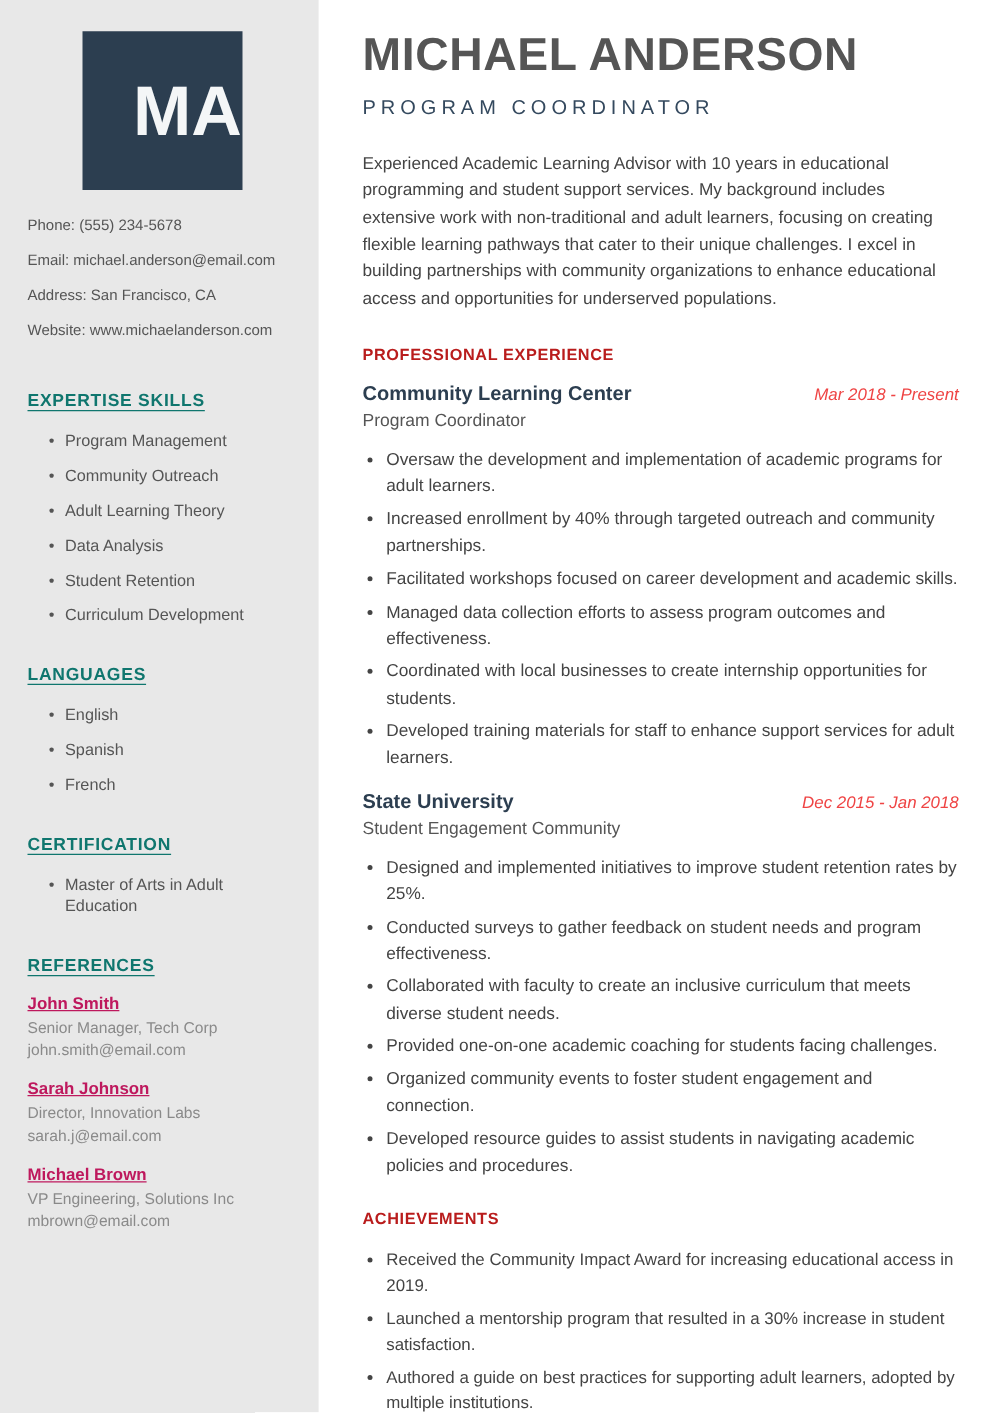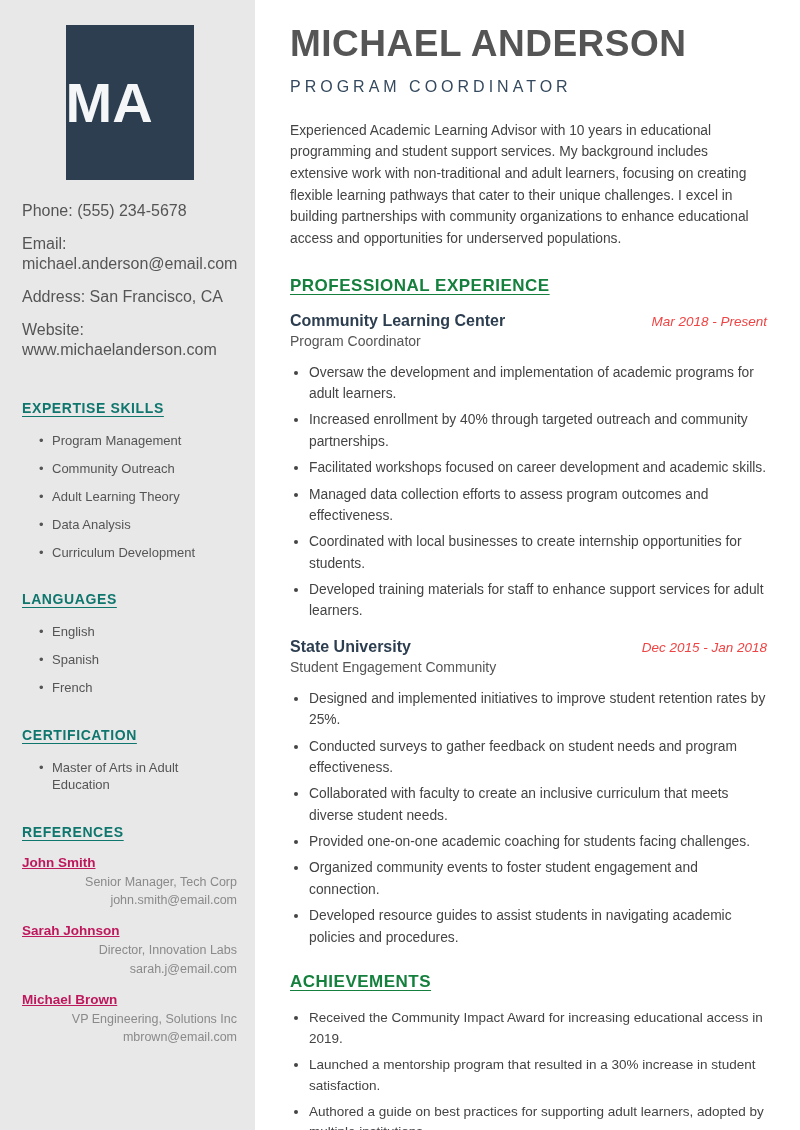--- a/index.html
+++ b/index.html
@@ -8,59 +8,59 @@
     width: 800px; height: 1130px; display: flex; background: #ffffff;
     overflow: hidden;
   }
 
   
   .sidebar {
     width: 255px; min-width: 255px; background: #e8e8e8;
     padding: 25px 18px 20px 22px;
   }
   .avatar {
-    width: 128px; height: 155px; background: #2c3e50;
-    color: #f4f6f7; display: flex; align-items: center; justify-content: flex-start;
+    width: 128px; height: 127px; background: #2c3e50;
+    color: #f4f6f7; display: flex; align-items: center; justify-content: flex-end;
     font-size: 56px; font-weight: bold; margin: 0 auto 21px auto;
   }
   .contact { margin-bottom: 40px; }
-  .contact-line { font-size: 16px; color: #555555; line-height: 1.25; margin-bottom: 13px; }
+  .contact-line { font-size: 12px; color: #555555; line-height: 1.25; margin-bottom: 13px; }
   .side-heading {
     font-size: 14px; font-weight: bold; color: #0f766e;
     text-decoration: underline; text-underline-offset: 3px;
     letter-spacing: 0.6px; margin: 0 0 15px 0;
   }
   .side-section { margin-bottom: 30px; }
   ul.side-list { list-style: none; margin: 17px; padding: 0; }
   ul.side-list li {
     font-size: 13px; color: #555555; line-height: 1.3;
     margin-bottom: 11px; padding-left: 13px; position: relative;
   }
   ul.side-list li::before {
     content: "\2022"; position: absolute; left: 0; top: 0; color: #555555;
   }
   .ref-entry { margin-bottom: 15px; }
   .ref-name { font-size: 13.5px; font-weight: bold; color: #be185d; margin-bottom: 4px; text-decoration: underline; }
-  .ref-role, .ref-email { font-size: 12.5px; color: #8a8a8a; line-height: 1.3; margin-bottom: 2px; text-align: right; }
+  .ref-role, .ref-email { font-size: 12.5px; color: #8a8a8a; line-height: 1.3; margin-bottom: 2px; }
 
   
   .content { flex: 1; padding: 24px 33px 0 35px; background: #ffffff; }
   .name {
     font-size: 37px; font-weight: bold; color: #555555;
     letter-spacing: 0.5px; margin: 0 0 13px 0; line-height: 1.1; white-space: nowrap;
   }
   .job-title-top {
     font-size: 16px; color: #34495e; letter-spacing: 4px; margin-bottom: 24px;
   }
   .summary {
     font-size: 13.8px; color: #444444; line-height: 1.57; margin: 0 0 26px 0;
   }
   .section-heading {
-    font-size: 17px; font-weight: bold; color: #15803d;
-    text-decoration: underline; text-underline-offset: 3px;
+    font-size: 13px; font-weight: bold; color: #b91c1c;
+    text-underline-offset: 3px;
     letter-spacing: 0.5px; margin: 0 0 16px 0;
   }
   .job { margin-bottom: 16px; }
   .job-header { display: flex; justify-content: space-between; align-items: baseline; }
   .company { font-size: 16px; font-weight: bold; color: #2c3e50; text-align: center; }
   .dates { font-size: 13.5px; font-style: italic; color: #ef4444; }
   .role { font-size: 14px; color: #555555; margin: 3px 0 13px 0; }
   ul.main-list { margin: 0; padding: 0 0 0 19px; }
   ul.main-list li {
     font-size: 13.8px; color: #444444; line-height: 1.55; margin-bottom: 5px;
@@ -87,20 +87,21 @@
       <div class="contact-line">Website: www.michaelanderson.com</div>
     </div>
 
     <section class="side-section">
       <h3 class="side-heading">EXPERTISE SKILLS</h3>
       <ul class="side-list">
         <li>Program Management</li>
         <li>Community Outreach</li>
         <li>Adult Learning Theory</li>
         <li>Data Analysis</li>
+        <li>Student Retention</li>
         <li>Curriculum Development</li>
       </ul>
     </section>
 
     <section class="side-section">
       <h3 class="side-heading">LANGUAGES</h3>
       <ul class="side-list">
         <li>English</li>
         <li>Spanish</li>
         <li>French</li>

